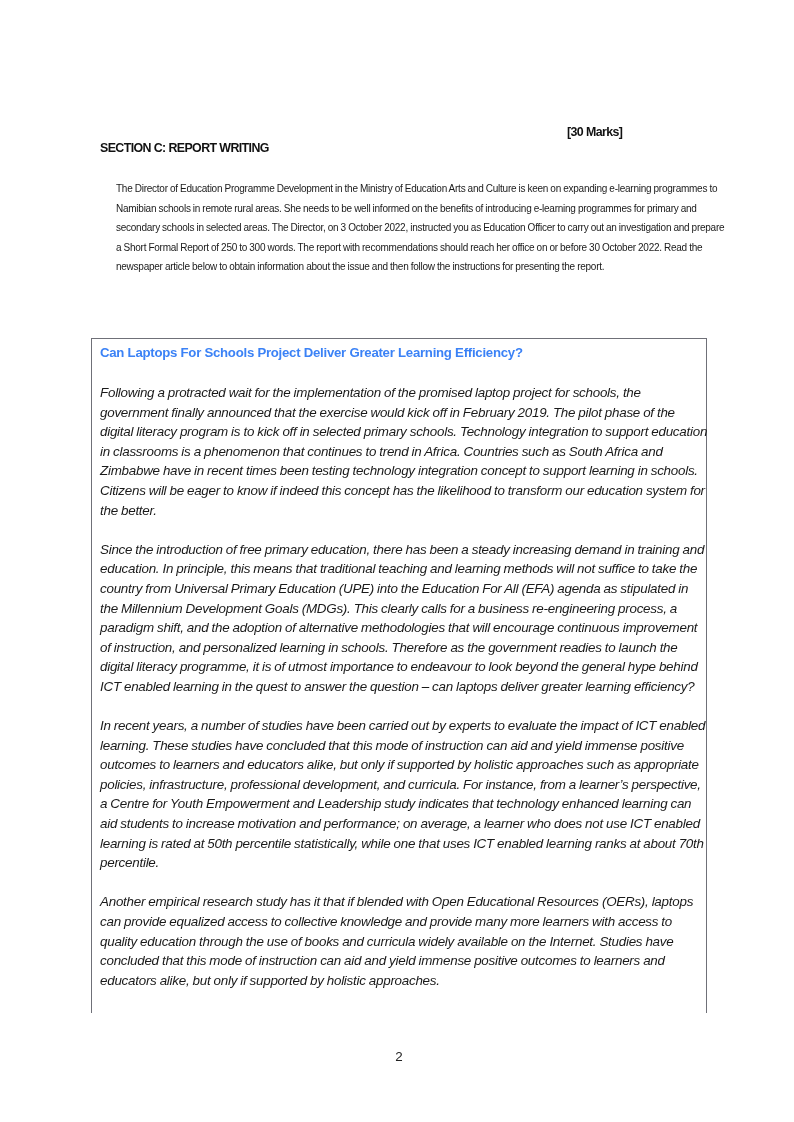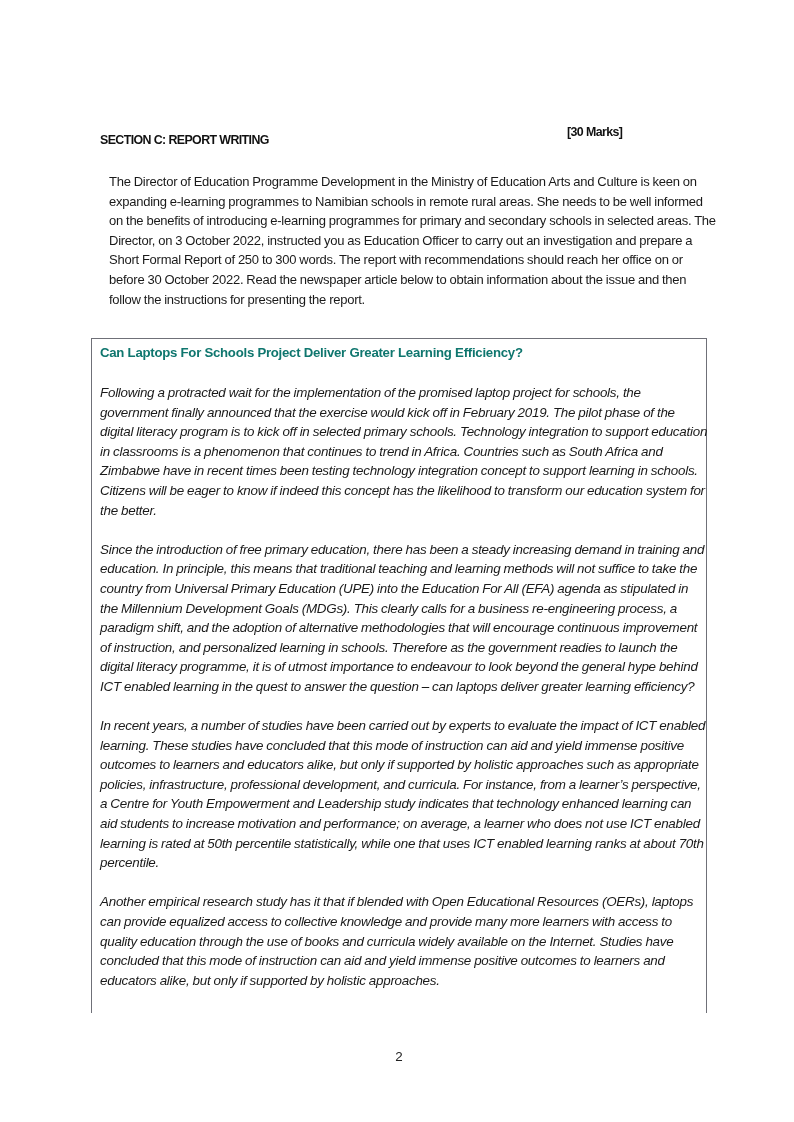--- a/index.html
+++ b/index.html
@@ -27,57 +27,57 @@
       top: 125px;
       width: 560px;
       height: 20px;
       font-size: 12.4px;
       font-weight: bold;
       letter-spacing: -0.6px;
       color: #111;
     }
     .section-heading .title {
       position: absolute;
-      left: 0; top: 8px;
+      left: 0; top: 16px;
     }
     .section-heading .marks {
       position: absolute;
       left: 467px; top: 0;
     }
     .intro {
       position: absolute;
       left: 100px;
       top: 163px;
       width: 610px;
-      font-size: 13px;
+      font-size: 10px;
       line-height: 19.6px;
       letter-spacing: -0.25px;
       word-spacing: -0.3px;
-      margin: 9px;
+      margin: 16px;
     }
     .article-box {
       position: absolute;
       left: 91px;
       top: 338px;
       width: 616px;
       height: 675px;
       border-top: 1.5px solid #6f7078;
       border-left: 1.5px solid #6f7078;
       border-right: 1.5px solid #6f7078;
       box-sizing: border-box;
     }
     .article-title {
       position: absolute;
       left: 8px;
       top: 6px;
       font-size: 13.2px;
       font-weight: bold;
       letter-spacing: -0.25px;
       margin: 0;
-      color: #0f766e;
+      color: #3b82f6;
     }
     .article-body {
       position: absolute;
       left: 8px;
       top: 44px;
       width: 608px;
       font-size: 13.4px;
       line-height: 19.6px;
       letter-spacing: -0.25px;
       word-spacing: -0.35px;

